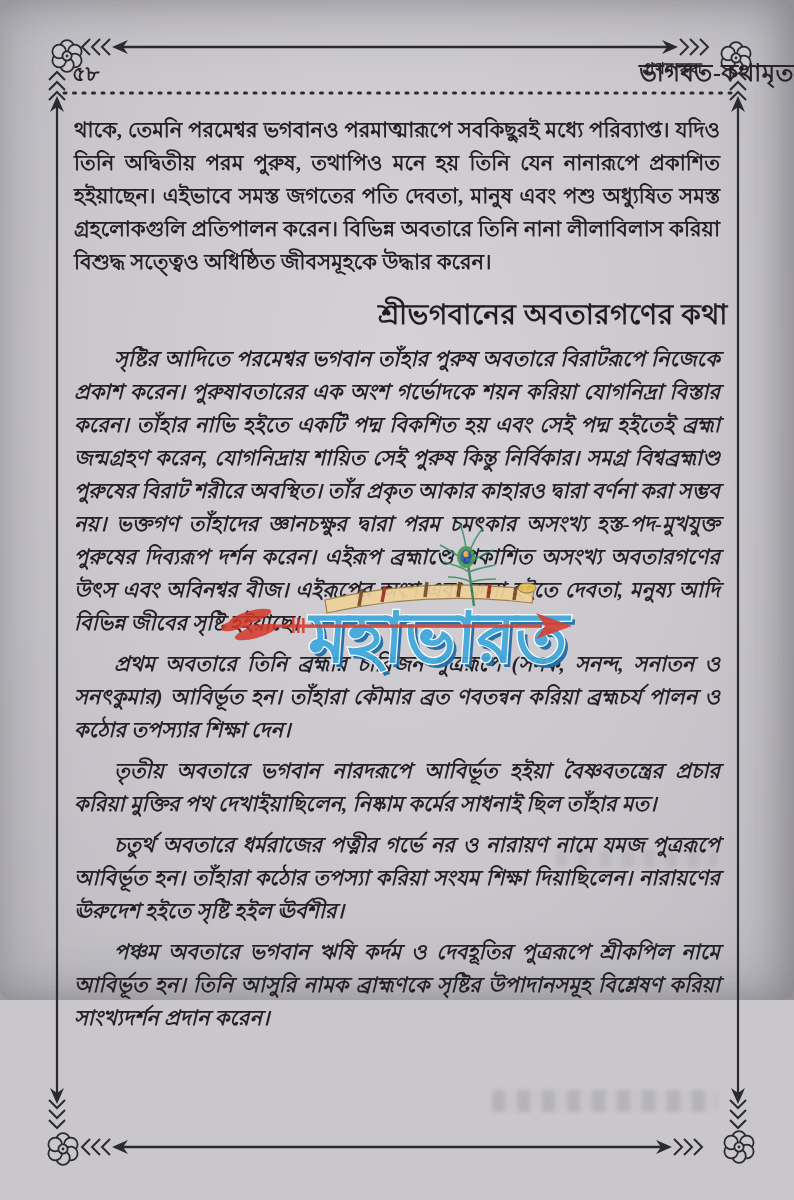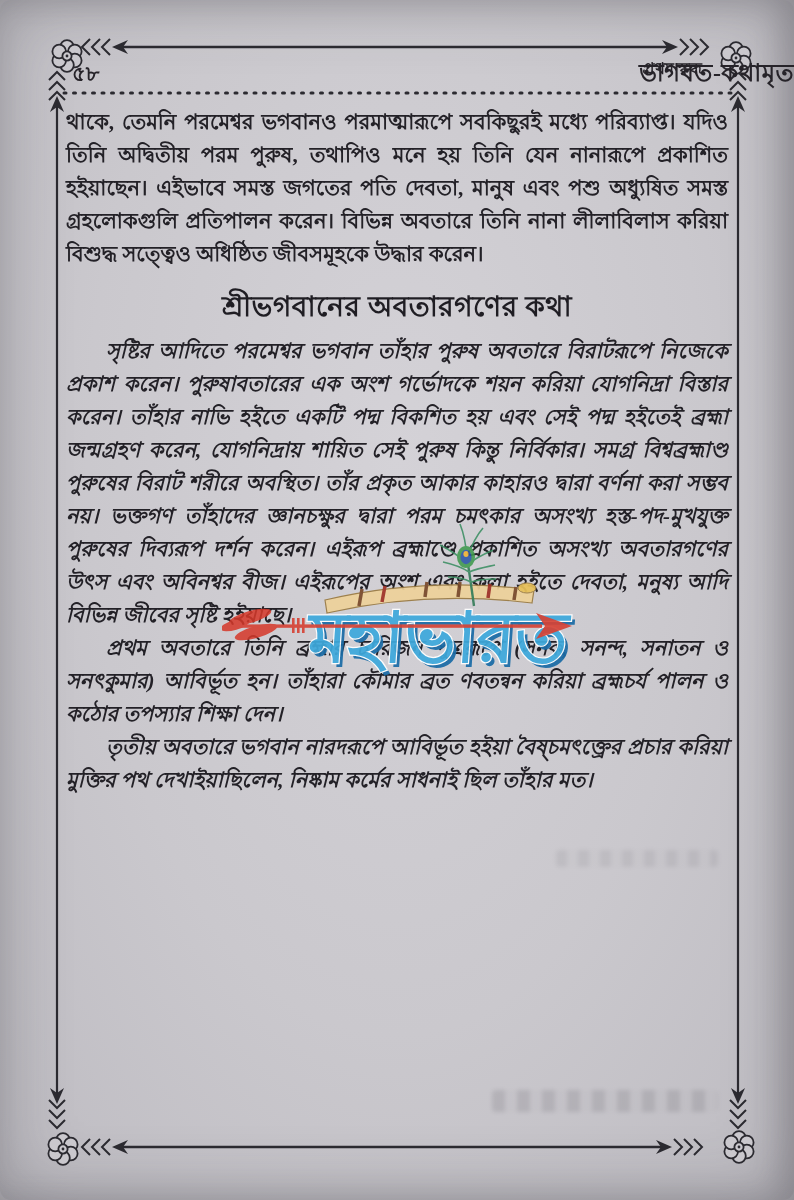--- a/index.html
+++ b/index.html
@@ -2,42 +2,42 @@
 <html><head>
 <meta charset="utf-8">
 <style>
   html,body{margin:0;padding:0;}
   body{
     width:794px;height:1200px;overflow:hidden;
     font-family:"Liberation Serif","DejaVu Serif",serif;
     background:#c9c7cc;
   }
   .page{
-    position:relative;width:794px;height:1200px;
+    position:relative;width:794px;height:1000px;
     background:radial-gradient(ellipse at 50% 38%, #d4d2d7 0%, #cac8cd 55%, #bdbbc1 100%);
     border-radius:11px;
   }
   .page::after{
     content:"";position:absolute;inset:0;pointer-events:none;
     box-shadow:inset 0 0 70px rgba(62,60,68,.33), inset -14px 0 30px rgba(62,60,68,.22);
   }
   .border-svg{position:absolute;left:0;top:0;z-index:3;}
   .hdr{position:absolute;color:#262329;font-weight:bold;z-index:4;white-space:nowrap;}
   .hdr-num{left:72px;top:58px;font-size:21px;}
   .hdr-title{left:0;right:0;top:54px;text-align:right;font-size:24px;letter-spacing:.5px;}
   .hdr-section{right:92px;top:56px;font-size:16px;}
   .body-text{
     position:absolute;left:66px;top:106px;width:662px;z-index:2;
     color:#232127;font-size:21px;line-height:33px;font-weight:bold;
     text-align:justify;
   }
-  .body-text p{margin:0;}
+  .body-text p{margin:8px;}
   .body-text p.ind{text-indent:40px;font-style:italic;}
   .chapter-heading{
-    margin:16px 0 8px 0;text-align:center;font-size:28px;line-height:40px;
+    margin:16px 0 8px 0;text-align:right;font-size:28px;line-height:40px;
     font-weight:bold;color:#1f1d23;letter-spacing:.5px;
   }
   .watermark{position:absolute;left:222px;top:510px;width:400px;height:180px;z-index:5;opacity:.93;}
   .smudge{position:absolute;z-index:1;border-radius:4px;filter:blur(2px);}
   .smudge.s1{left:492px;top:1090px;width:226px;height:22px;opacity:.45;
     background:repeating-linear-gradient(90deg, rgba(92,90,98,.40) 0 13px, rgba(92,90,98,.05) 13px 25px);}
   .smudge.s2{left:556px;top:850px;width:162px;height:17px;opacity:.28;
     background:repeating-linear-gradient(90deg, rgba(92,90,98,.40) 0 11px, rgba(92,90,98,.06) 11px 22px);}
 </style>
 </head>
@@ -120,21 +120,23 @@
 
   <div class="hdr hdr-num">৫৮</div>
   <div class="hdr hdr-title">ভাগবত-কথামৃত</div>
   <div class="hdr hdr-section">প্রথম স্কন্ধ</div>
 
   <div class="body-text">
     <p>থাকে, তেমনি পরমেশ্বর ভগবানও পরমাত্মারূপে সবকিছুরই মধ্যে পরিব্যাপ্ত। যদিও তিনি অদ্বিতীয় পরম পুরুষ, তথাপিও মনে হয় তিনি যেন নানারূপে প্রকাশিত হইয়াছেন। এইভাবে সমস্ত জগতের পতি দেবতা, মানুষ এবং পশু অধ্যুষিত সমস্ত গ্রহলোকগুলি প্রতিপালন করেন। বিভিন্ন অবতারে তিনি নানা লীলাবিলাস করিয়া বিশুদ্ধ সত্ত্বেও অধিষ্ঠিত জীবসমূহকে উদ্ধার করেন।</p>
     <div class="chapter-heading">শ্রীভগবানের অবতারগণের কথা</div>
     <p class="ind">সৃষ্টির আদিতে পরমেশ্বর ভগবান তাঁহার পুরুষ অবতারে বিরাটরূপে নিজেকে প্রকাশ করেন। পুরুষাবতারের এক অংশ গর্ভোদকে শয়ন করিয়া যোগনিদ্রা বিস্তার করেন। তাঁহার নাভি হইতে একটি পদ্ম বিকশিত হয় এবং সেই পদ্ম হইতেই ব্রহ্মা জন্মগ্রহণ করেন, যোগনিদ্রায় শায়িত সেই পুরুষ কিন্তু নির্বিকার। সমগ্র বিশ্বব্রহ্মাণ্ড পুরুষের বিরাট শরীরে অবস্থিত। তাঁর প্রকৃত আকার কাহারও দ্বারা বর্ণনা করা সম্ভব নয়। ভক্তগণ তাঁহাদের জ্ঞানচক্ষুর দ্বারা পরম চমৎকার অসংখ্য হস্ত-পদ-মুখযুক্ত পুরুষের দিব্যরূপ দর্শন করেন। এইরূপ ব্রহ্মাণ্ডে প্রকাশিত অসংখ্য অবতারগণের উৎস এবং অবিনশ্বর বীজ। এইরূপের অংশ এবং কলা হইতে দেবতা, মনুষ্য আদি বিভিন্ন জীবের সৃষ্টি হইয়াছে।</p>
     <p class="ind">প্রথম অবতারে তিনি ব্রহ্মার চারিজন পুত্ররূপে (সনক, সনন্দ, সনাতন ও সনৎকুমার) আবির্ভূত হন। তাঁহারা কৌমার ব্রত ণবতন্বন করিয়া ব্রহ্মচর্য পালন ও কঠোর তপস্যার শিক্ষা দেন।</p>
-    <p class="ind">তৃতীয় অবতারে ভগবান নারদরূপে আবির্ভূত হইয়া বৈষ্চমৎক্ত্রের প্রচার করিয়া মুক্তির পথ দেখাইয়াছিলেন, নিষ্কাম কর্মের সাধনাই ছিল তাঁহার মত।</p>
+    <p class="ind">তৃতীয় অবতারে ভগবান নারদরূপে আবির্ভূত হইয়া বৈষ্ণবতন্ত্রের প্রচার করিয়া মুক্তির পথ দেখাইয়াছিলেন, নিষ্কাম কর্মের সাধনাই ছিল তাঁহার মত।</p>
+    <p class="ind">চতুর্থ অবতারে ধর্মরাজের পত্নীর গর্ভে নর ও নারায়ণ নামে যমজ পুত্ররূপে আবির্ভূত হন। তাঁহারা কঠোর তপস্যা করিয়া সংযম শিক্ষা দিয়াছিলেন। নারায়ণের ঊরুদেশ হইতে সৃষ্টি হইল ঊর্বশীর।</p>
+    <p class="ind">পঞ্চম অবতারে ভগবান ঋষি কর্দম ও দেবহূতির পুত্ররূপে শ্রীকপিল নামে আবির্ভূত হন। তিনি আসুরি নামক ব্রাহ্মণকে সৃষ্টির উপাদানসমূহ বিশ্লেষণ করিয়া সাংখ্যদর্শন প্রদান করেন।</p>
   </div>
 
   <div class="smudge s1"></div>
   <div class="smudge s2"></div>
 
   <div class="watermark">
     <svg width="400" height="180" viewBox="0 0 400 180">
 
       <g>
         <path d="M103,90 Q205,66 312,80 L310,93 Q205,80 105,103 Z" fill="#eed29a" stroke="#9a7b44" stroke-width="1.2"></path>

